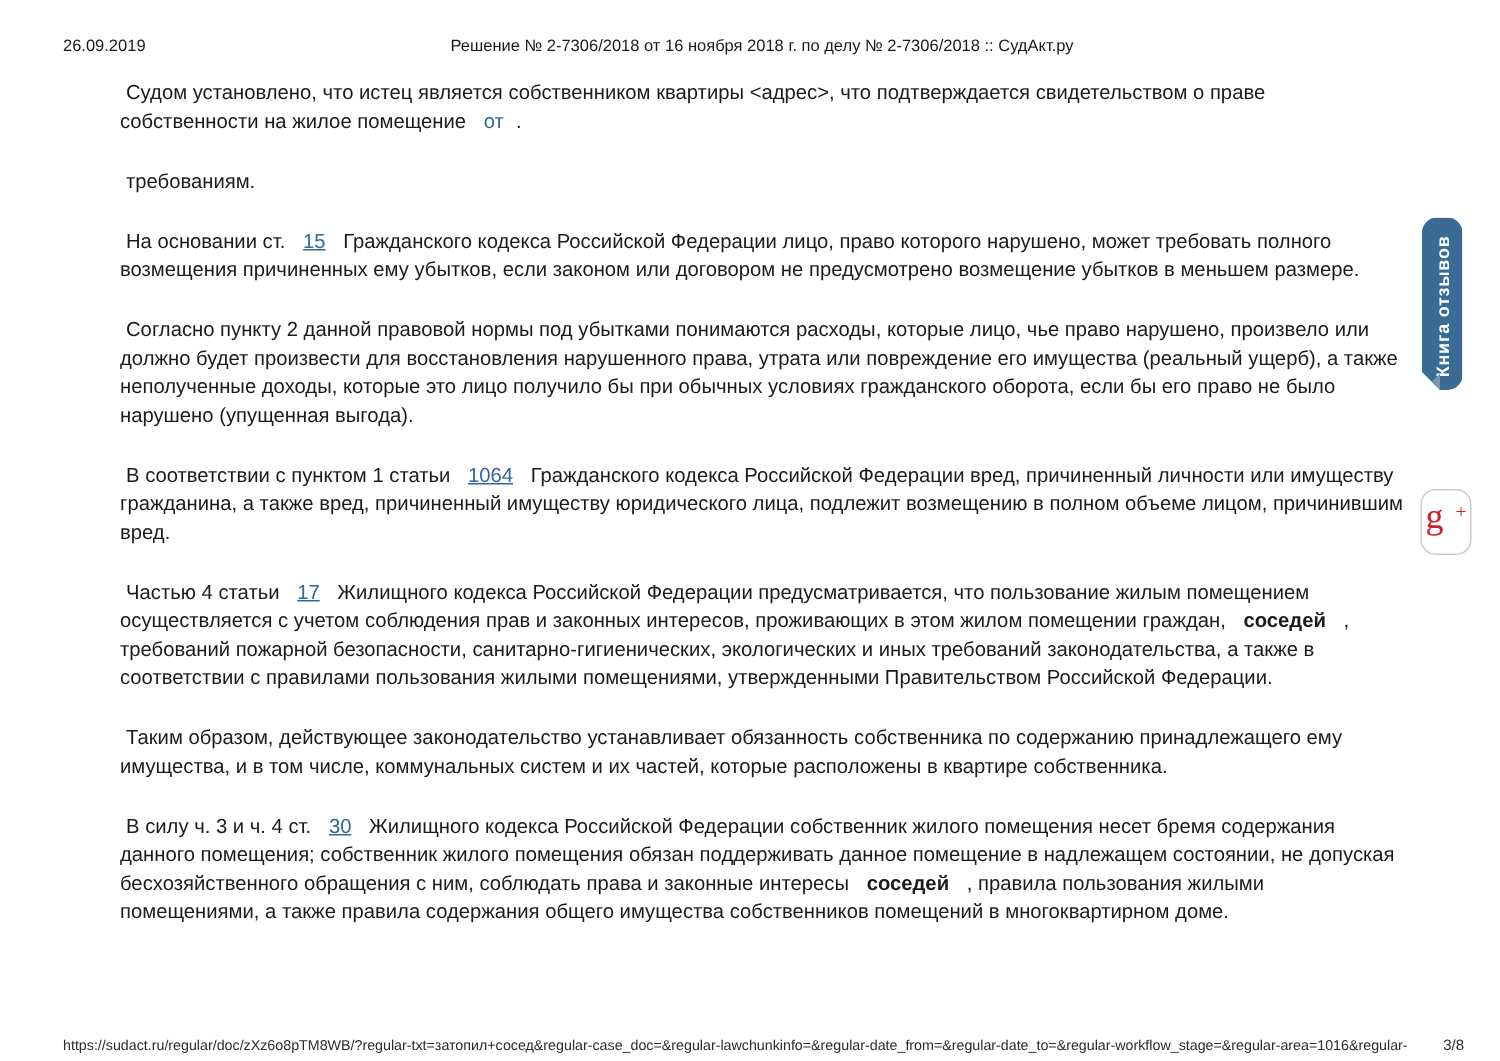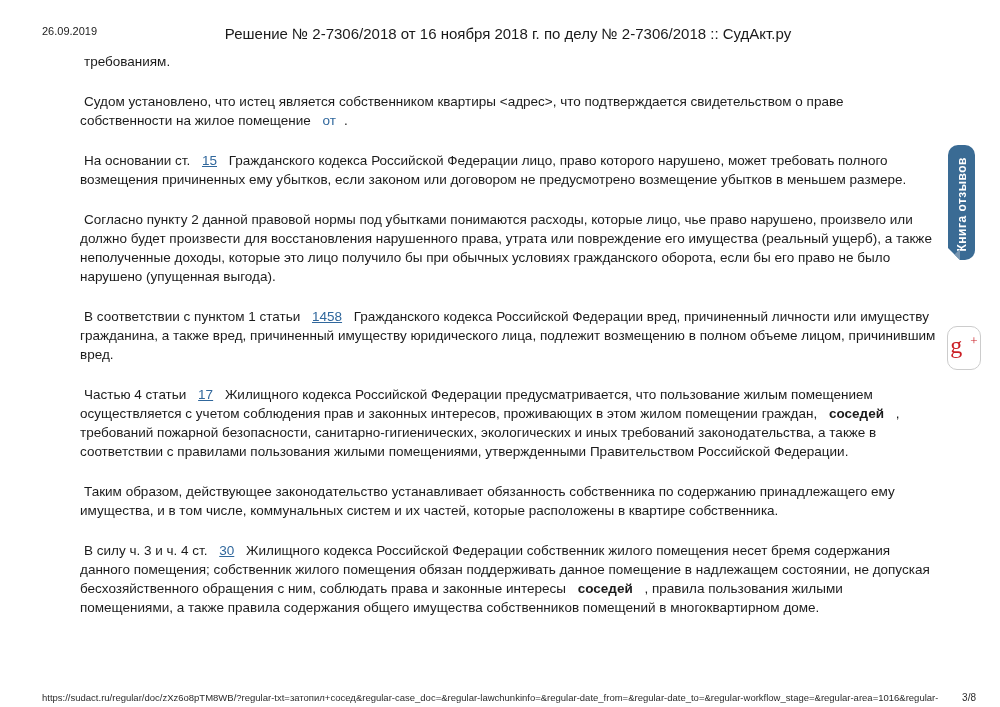--- a/index.html
+++ b/index.html
@@ -6,21 +6,21 @@
   html,body { background:#ffffff; }
   .page {
     position:relative; width:1000px; height:707px; background:#ffffff;
     font-family:"Liberation Sans", sans-serif; color:#1b1b1b; overflow:hidden;
   }
   .header-date {
     position:absolute; top:13px; left:30px; font-size:11px; color:#1a1a1a;
   }
   .header-title {
     position:absolute; top:13px; left:120px; right:120px; text-align:center;
-    font-size:15px; color:#1a1a1a; white-space:nowrap; overflow:hidden;
+    font-size:11px; color:#1a1a1a; white-space:nowrap; overflow:hidden;
   }
   .content {
     position:absolute; top:36px; left:64px; width:874px;
     font-size:13.5px; line-height:19px; color:#1b1b1b;
   }
   .content p { margin:0 0 13px 0; }
   .content a { cursor:pointer; }
   .content a.link { color:#30679c; text-decoration:underline; }
   .content a.link-plain { color:#30679c; text-decoration:none; }
   .content b { font-weight:bold; }
@@ -61,25 +61,25 @@
 </style>
 </head>
 <body>
 
 <div class="page">
 
   <div class="header-date">26.09.2019</div>
   <div class="header-title">Решение № 2-7306/2018 от 16 ноября 2018 г. по делу № 2-7306/2018 :: СудАкт.ру</div>
 
   <div class="content">
+      <p><span>Судом установлено, что истец является собственником квартиры &lt;адрес&gt;, что подтверждается свидетельством о праве собственности на жилое помещение </span><a class="link-plain">от</a><span>.</span></p>
       <p><span>требованиям.</span></p>
-      <p><span>Судом установлено, что истец является собственником квартиры &lt;адрес&gt;, что подтверждается свидетельством о праве собственности на жилое помещение </span><a class="link-plain">от</a><span>.</span></p>
       <p><span>На основании ст. </span><a class="link">15</a><span> Гражданского кодекса Российской Федерации лицо, право которого нарушено, может требовать полного возмещения причиненных ему убытков, если законом или договором не предусмотрено возмещение убытков в меньшем размере.</span></p>
       <p><span>Согласно пункту 2 данной правовой нормы под убытками понимаются расходы, которые лицо, чье право нарушено, произвело или должно будет произвести для восстановления нарушенного права, утрата или повреждение его имущества (реальный ущерб), а также неполученные доходы, которые это лицо получило бы при обычных условиях гражданского оборота, если бы его право не было нарушено (упущенная выгода).</span></p>
-      <p><span>В соответствии с пунктом 1 статьи </span><a class="link">1458</a><span> Гражданского кодекса Российской Федерации вред, причиненный личности или имуществу гражданина, а также вред, причиненный имуществу юридического лица, подлежит возмещению в полном объеме лицом, причинившим вред.</span></p>
+      <p><span>В соответствии с пунктом 1 статьи </span><a class="link">1064</a><span> Гражданского кодекса Российской Федерации вред, причиненный личности или имуществу гражданина, а также вред, причиненный имуществу юридического лица, подлежит возмещению в полном объеме лицом, причинившим вред.</span></p>
       <p><span>Частью 4 статьи </span><a class="link">17</a><span> Жилищного кодекса Российской Федерации предусматривается, что пользование жилым помещением осуществляется с учетом соблюдения прав и законных интересов, проживающих в этом жилом помещении граждан, </span><b>соседей</b><span> , требований пожарной безопасности, санитарно-гигиенических, экологических и иных требований законодательства, а также в соответствии с правилами пользования жилыми помещениями, утвержденными Правительством Российской Федерации.</span></p>
       <p><span>Таким образом, действующее законодательство устанавливает обязанность собственника по содержанию принадлежащего ему имущества, и в том числе, коммунальных систем и их частей, которые расположены в квартире собственника.</span></p>
       <p><span>В силу ч. 3 и ч. 4 ст. </span><a class="link">30</a><span> Жилищного кодекса Российской Федерации собственник жилого помещения несет бремя содержания данного помещения; собственник жилого помещения обязан поддерживать данное помещение в надлежащем состоянии, не допуская бесхозяйственного обращения с ним, соблюдать права и законные интересы </span><b>соседей</b><span> , правила пользования жилыми помещениями, а также правила содержания общего имущества собственников помещений в многоквартирном доме.</span></p>
     </div>
 
   <div class="feedback-tab">
     <span class="tab-label">Книга отзывов</span>
   </div>
 
   <div class="gplus-badge">

